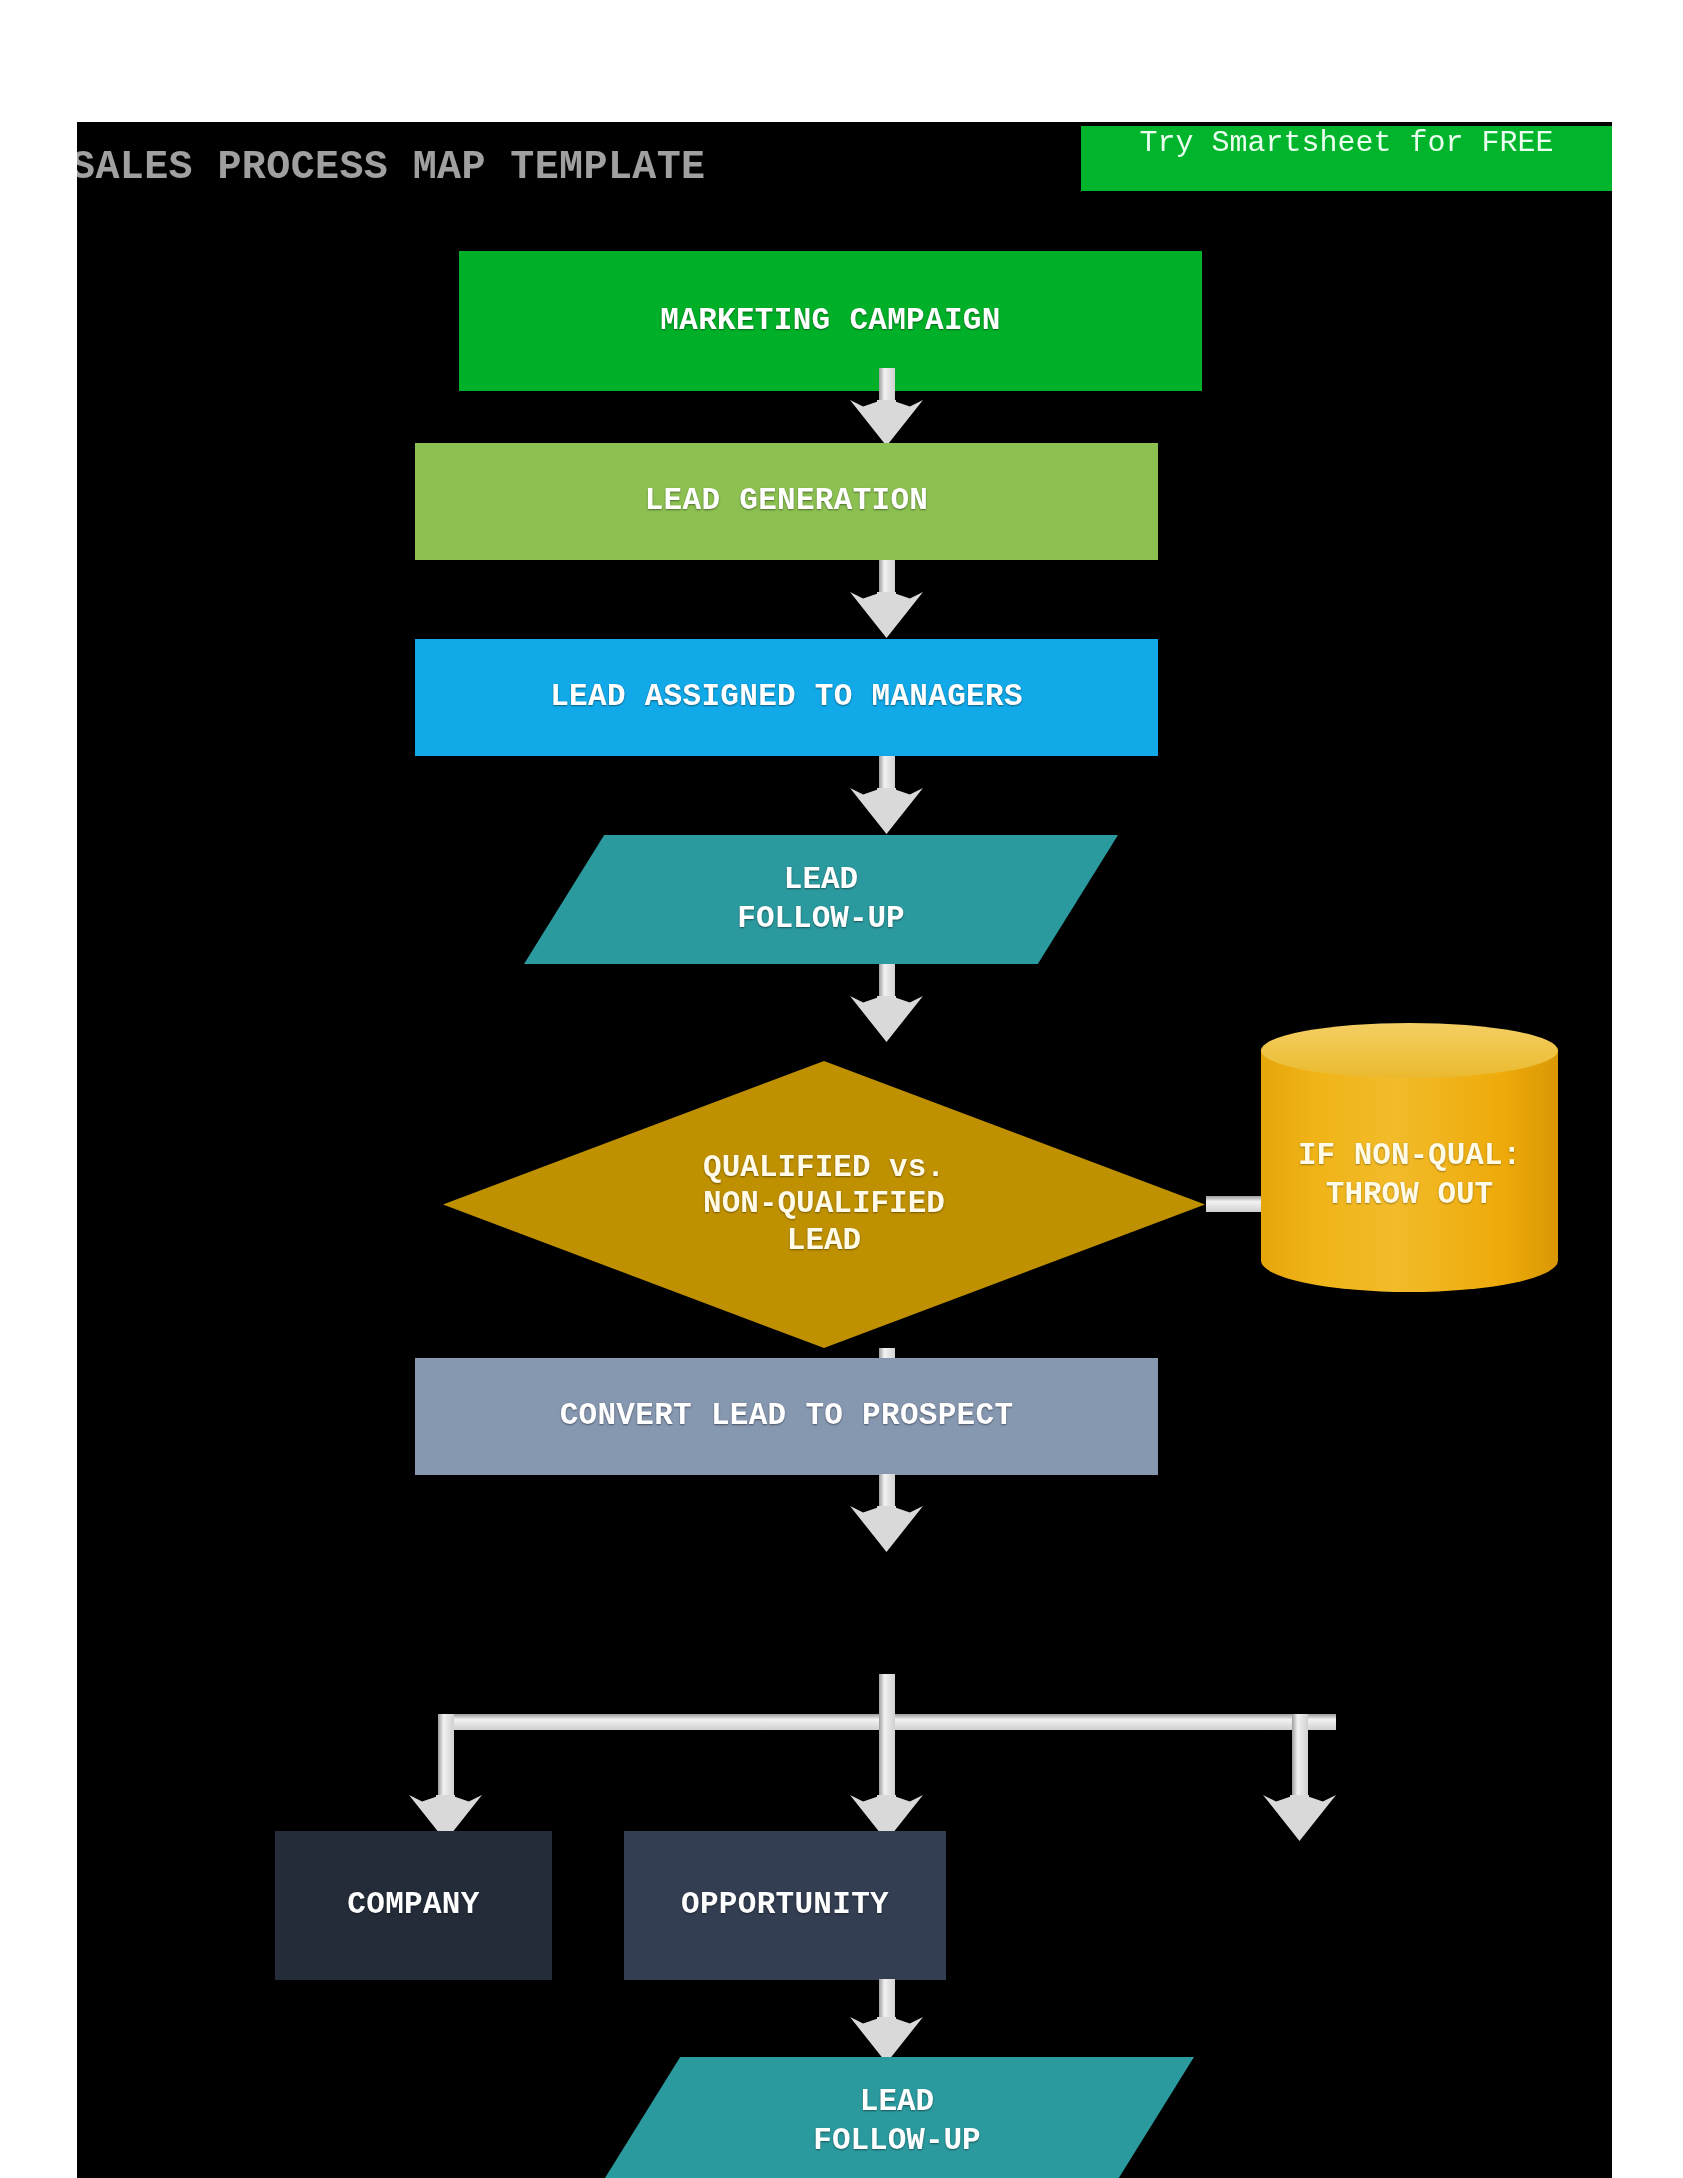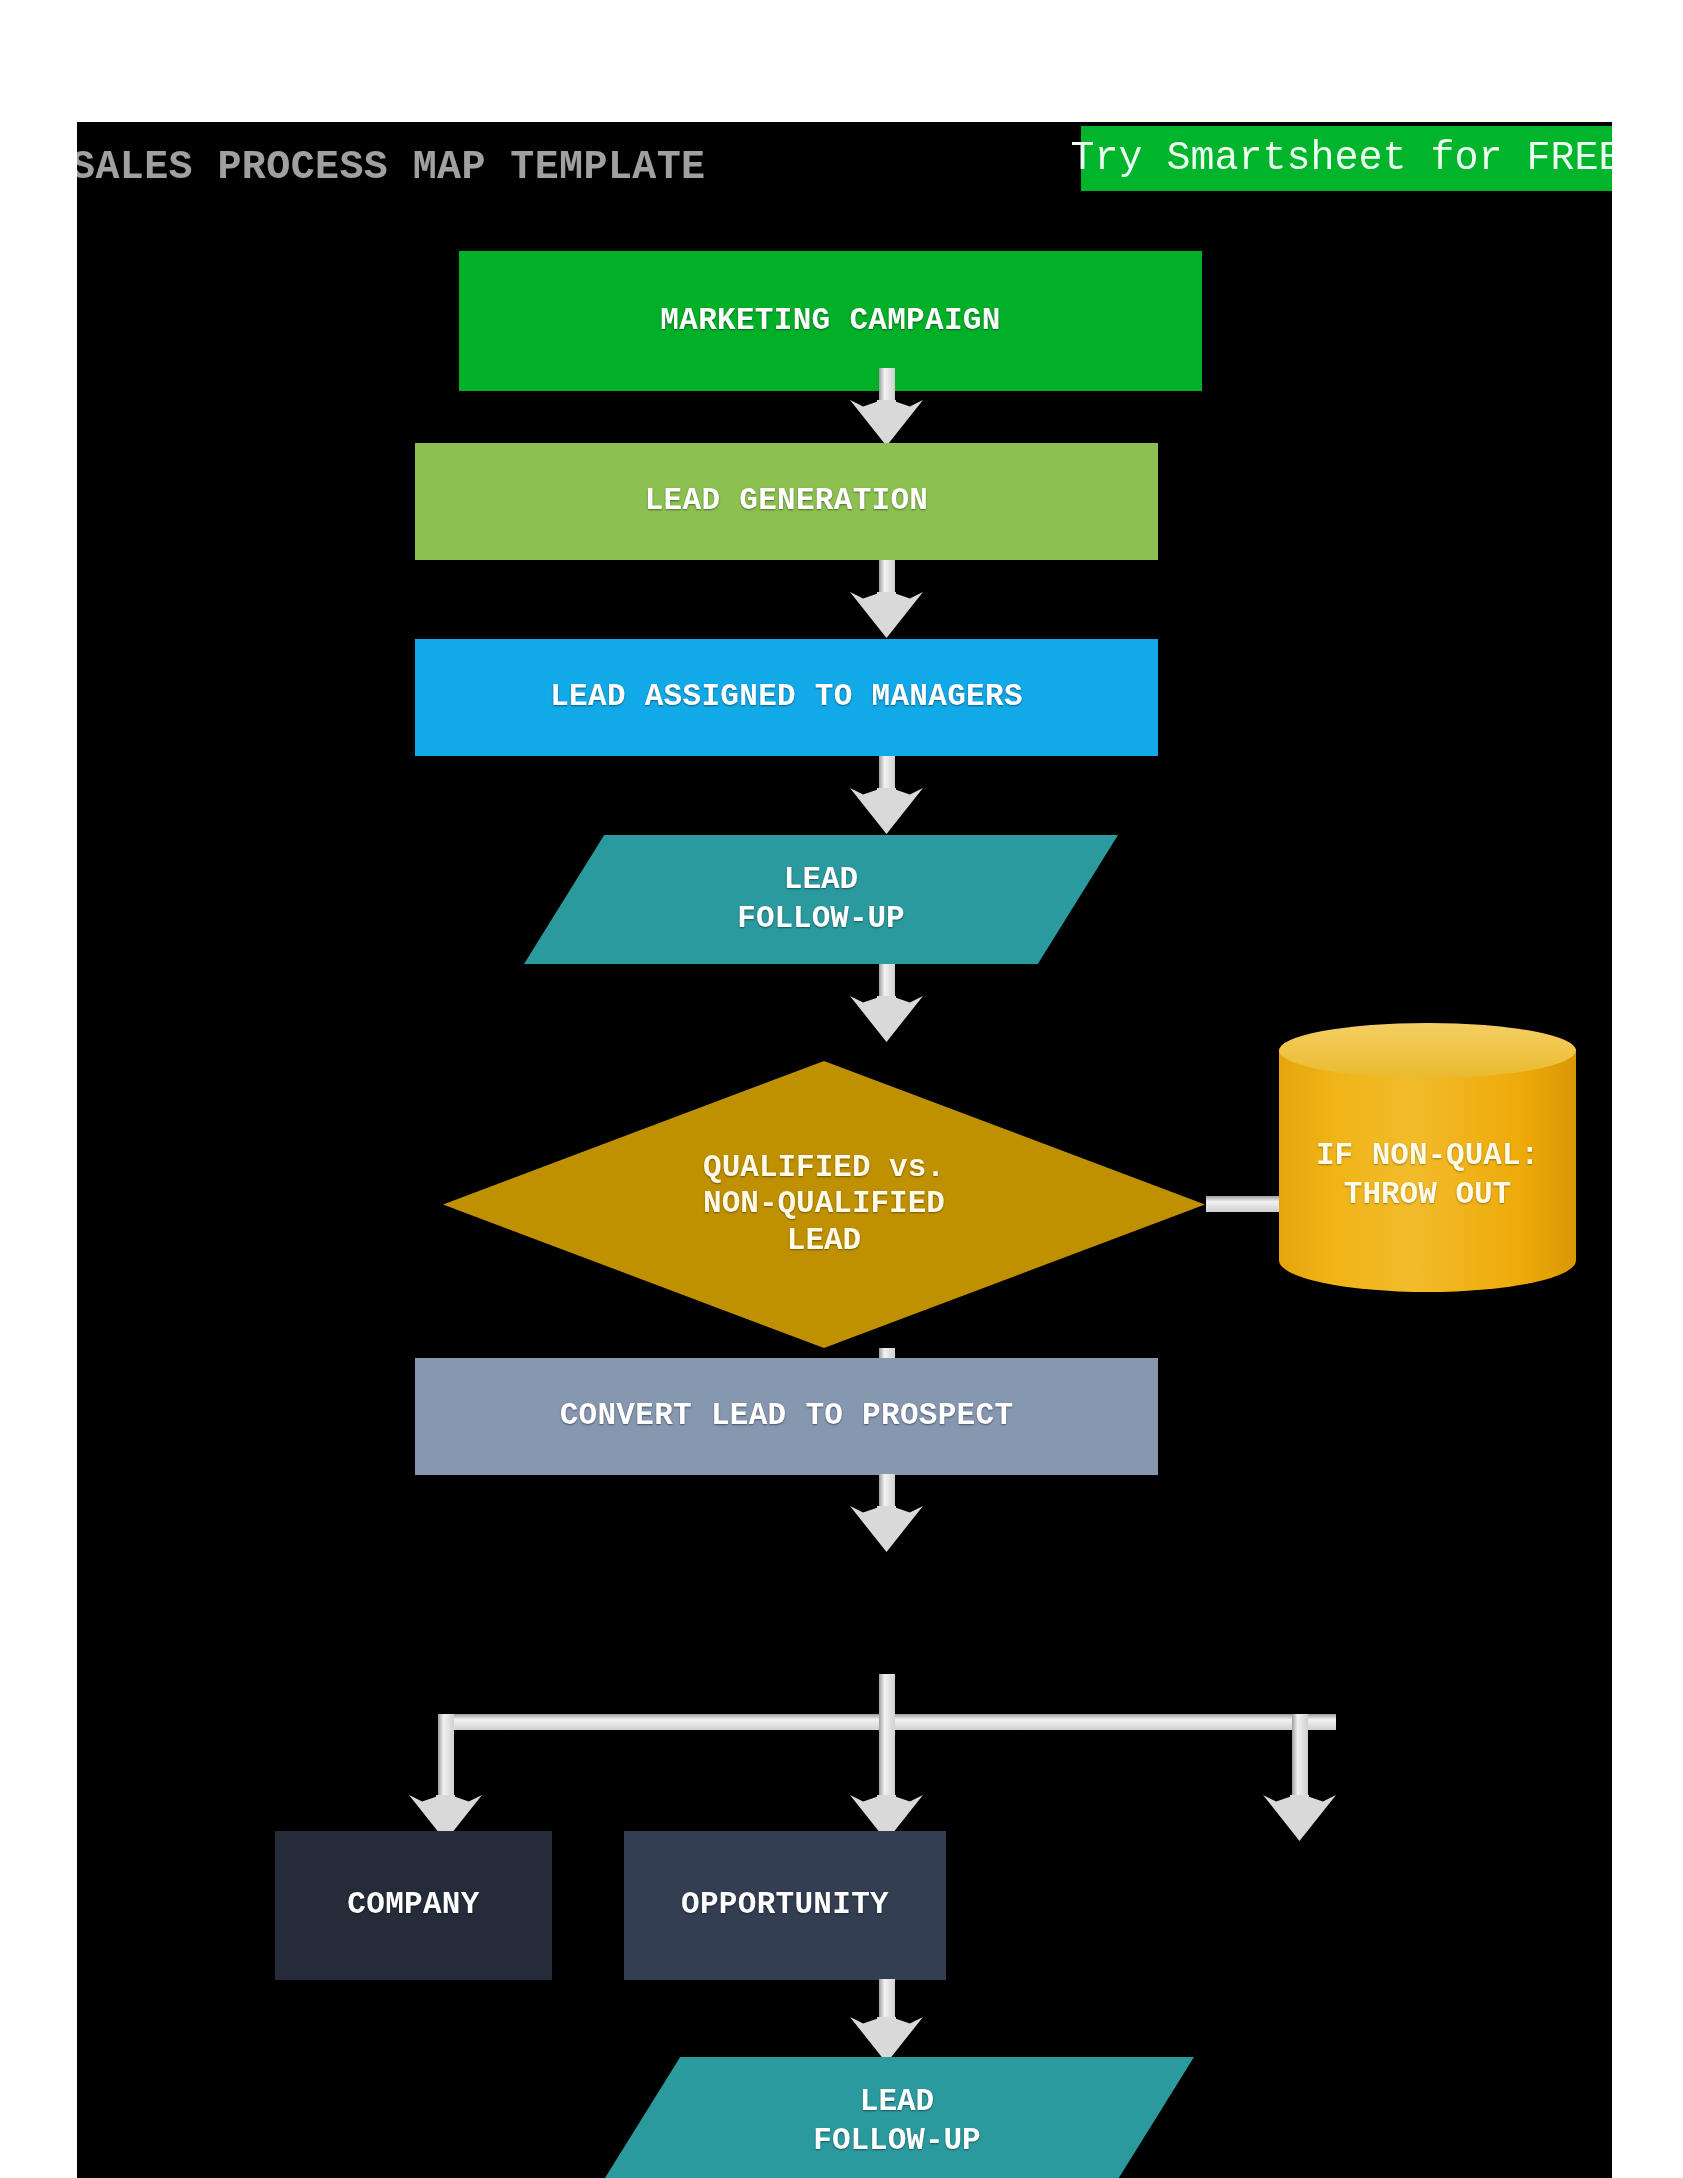--- a/index.html
+++ b/index.html
@@ -49,23 +49,23 @@
   }
 
   #cta-button {
     position: absolute;
     left: 1004px;
     top: 4px;
     width: 531px;
     height: 65px;
     background: #00b52b;
     color: #eaffef;
-    font-size: 40px;
+    font-size: 30px;
     display: flex;
-    align-items: center;
+    align-items: flex-start;
     justify-content: center;
     cursor: pointer;
     white-space: nowrap;
   }
 
   
   .node {
     position: absolute;
     box-sizing: border-box;
     display: flex;
@@ -260,21 +260,21 @@
       <div class="diamond-label">QUALIFIED vs.
 NON-QUALIFIED
 LEAD</div>
     </div>
 
     <div class="h-arrow" style="left:1129px; top:1045px; width:147px;">
       <div class="stem" style="width:111px;"></div>
       <div class="head" style="left:101px;"></div>
     </div>
 
-    <div class="cyl-wrap" style="left:1184px; top:901px; width:297px; height:295px;margin-left:18px;">
+    <div class="cyl-wrap" style="left:1184px; top:901px; width:297px; height:295px;">
       <div class="cyl-body"></div>
       <div class="cyl-top"></div>
       <div class="cyl-label">IF NON-QUAL:
 THROW OUT</div>
     </div>
 
     <div class="v-arrow" style="left:773px; top:1226px; height:89px;">
       <div class="stem" style="height:46px;"></div>
       <div class="head" style="top:42px;"></div>
     </div>

